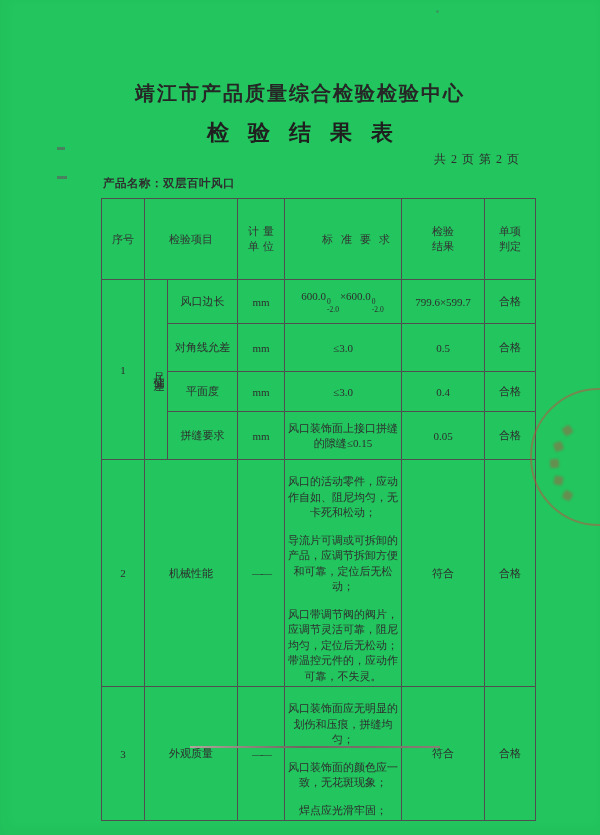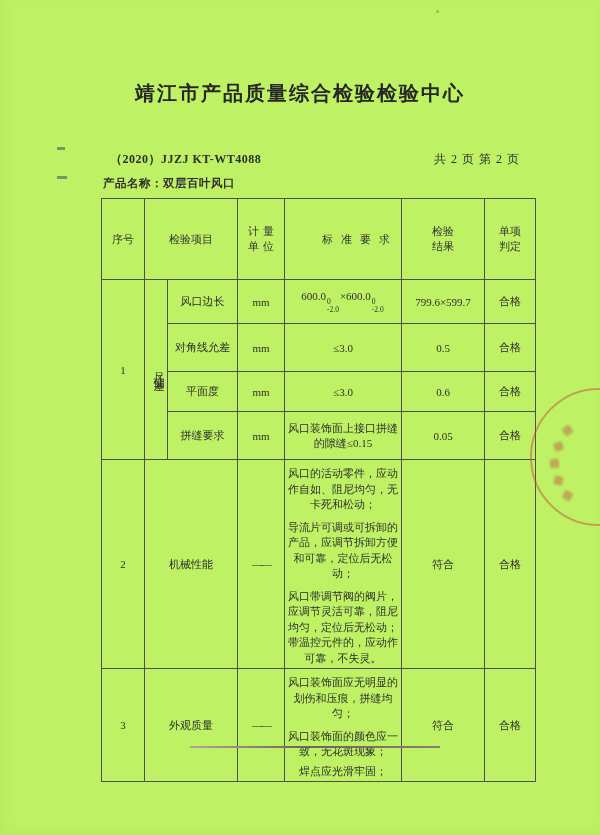--- a/index.html
+++ b/index.html
@@ -1,18 +1,18 @@
 <!DOCTYPE html>
 <html><head>
 <meta charset="utf-8">
 <style>
   html,body{margin:0;padding:0;background:#e9e9e9;}
   .page{
     position:relative;width:600px;height:835px;margin:0 auto;
-    background:#bef264;overflow:hidden;
+    background:#22c55e;overflow:hidden;
     font-family:"Liberation Serif","DejaVu Serif",serif;
     color:#2e2e2e;
     box-shadow:inset 4px -4px 14px rgba(0,0,0,0.035);
   }
   .center-name{
     position:absolute;top:80px;left:0;width:100%;
     text-align:center;font-size:20px;font-weight:bold;
     letter-spacing:2px;color:#262626;
   }
   .doc-title{
@@ -56,21 +56,21 @@
     padding:0;
   }
   .vert{
     writing-mode:vertical-rl;text-orientation:upright;
     margin:0 auto;font-size:11px;letter-spacing:3px;line-height:21px;
   }
   td.std{
     font-size:10.5px;line-height:15.5px;
     text-align:justify;padding:5px 6px;
   }
-  td.std .para{margin:4px 0 7px 0;}
+  td.std .para{margin:12px 0 7px 0;}
   td.std .para:last-child{margin-bottom:0;}
   td.std .para.tight{margin-bottom:0;}
   td.std-center{font-size:11px;}
   .tol{
     display:inline-flex;flex-direction:column;
     vertical-align:-4px;line-height:1;margin-left:1px;margin-right:1px;
   }
   .tol .sup,.tol .sub{font-size:7.5px;line-height:8px;display:block;text-align:left;}
   .serif-num{font-size:12px;}
   .unit-dash{letter-spacing:-2px;font-size:11px;}
@@ -99,22 +99,22 @@
   .speck2{top:176px;left:57px;width:10px;height:3px;}
   .speck3{top:10px;left:436px;width:3px;height:3px;border-radius:50%;opacity:.4;}
 </style>
 </head>
 <body>
 
 <div class="page">
 
   <div class="center-name">靖江市产品质量综合检验检验中心</div>
 
-
-  <div class="report-no">（2020）JJZJ KT-WT4088</div>
+  <div class="doc-title">检验结果表</div>
+
   <div class="page-info">共 2 页  第 2 页</div>
 
   <div class="product-line">产品名称：双层百叶风口</div>
 
   <table class="result">
     <colgroup>
       <col style="width:43px">
         <col style="width:23px">
         <col style="width:70px">
       <col style="width:47px">
@@ -167,21 +167,21 @@
       <td>对角线允差</td>
       <td class="serif-num">mm</td>
       <td class="serif-num">≤3.0</td>
       <td class="serif-num">0.5</td>
       <td>合格</td>
     </tr>
     <tr class="h-r1c">
       <td>平面度</td>
       <td class="serif-num">mm</td>
       <td class="serif-num">≤3.0</td>
-      <td class="serif-num">0.6</td>
+      <td class="serif-num">0.4</td>
       <td>合格</td>
     </tr>
     <tr class="h-r1d">
       <td>拼缝要求</td>
       <td class="serif-num">mm</td>
       <td class="std-center">风口装饰面上接口拼缝的隙缝≤0.15</td>
       <td class="serif-num">0.05</td>
       <td>合格</td>
     </tr>
 

